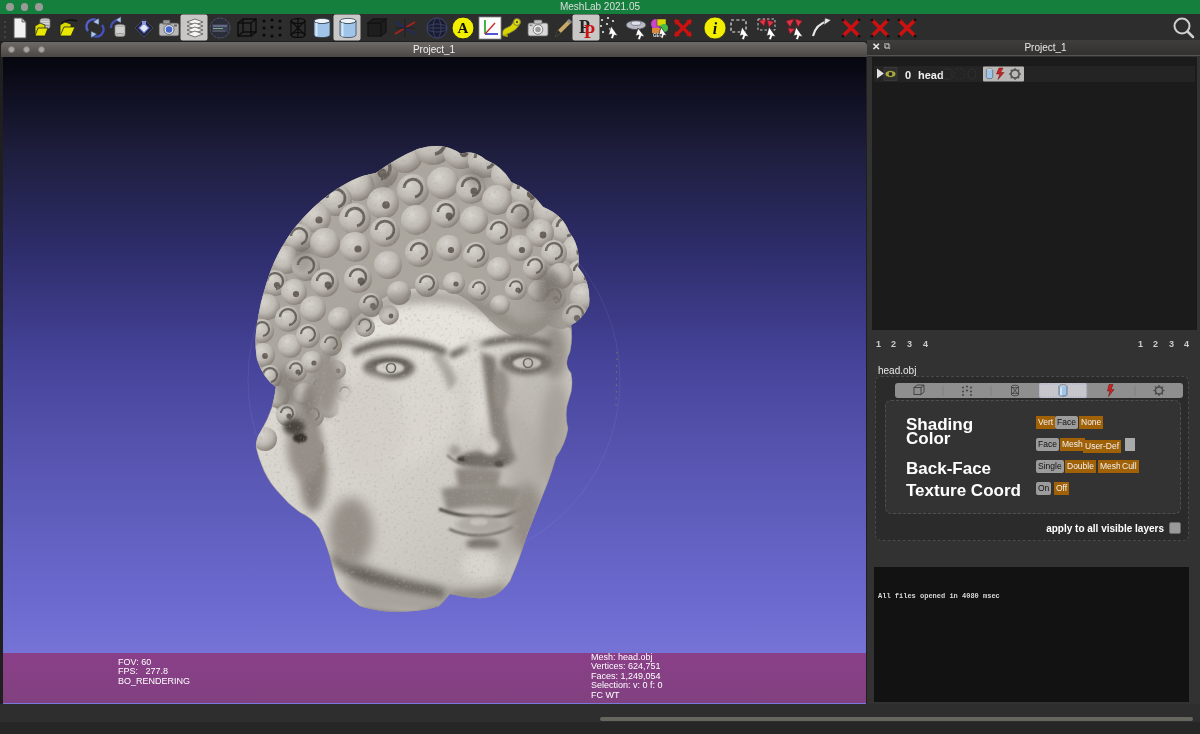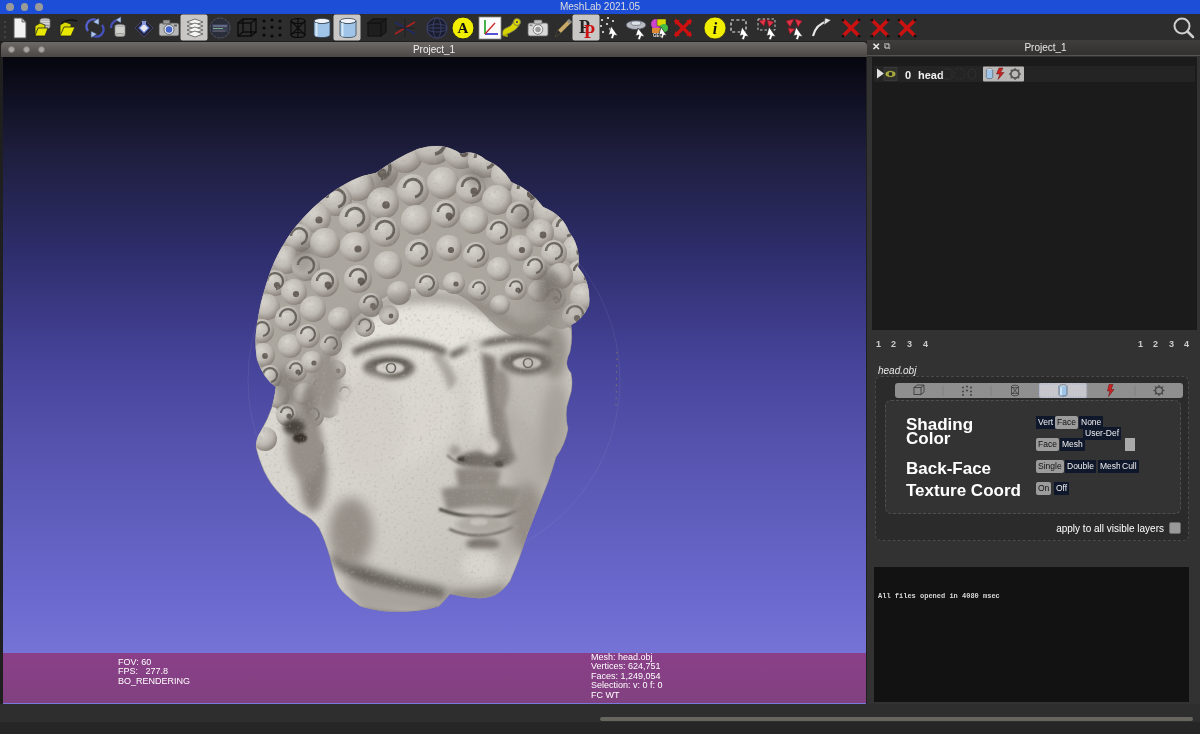--- a/index.html
+++ b/index.html
@@ -2,21 +2,21 @@
 <html><head>
 <meta charset="utf-8">
 <style>
   * { margin:0; padding:0; box-sizing:border-box; }
   html,body { width:1200px; height:734px; overflow:hidden; background:#282828;
     font-family:"Liberation Sans", sans-serif; }
   .abs { position:absolute; }
   #stage { position:relative; width:1200px; height:734px; }
 
   
-  #titlebar { left:0; top:0; width:1200px; height:14px; background:#1d4ed8; }
+  #titlebar { left:0; top:0; width:1200px; height:14px; background:#15803d; }
   .tl { position:absolute; top:3.2px; width:7.6px; height:7.6px; border-radius:50%; background:#9a9a98; }
   #apptitle { position:absolute; top:1px; width:1200px; text-align:center; color:#dedede; font-size:10px; }
 
   
   #toolbar { left:0; top:14px; width:1200px; height:27px; background:#2d2d2d; }
 
   
   #vpwin { left:0; top:41px; width:868px; height:663px; background:#1f1f1f; }
   #vptitle { left:1px; top:1px; width:866px; height:15px;
      background:linear-gradient(#6e6a67,#4a4745); border-radius:4px 4px 0 0; }
@@ -28,28 +28,28 @@
   
   #magenta { left:0px; top:596px; width:863px; height:50px; background:linear-gradient(#8a3f88,#814180); }
   .mgtxt { position:absolute; color:#ffffff; font-size:9px; line-height:9.4px; white-space:pre; }
 
   
   #rpanel { left:867px; top:40px; width:333px; height:664px; background:#323232; }
   #rptitle { left:0; top:0; width:333px; height:16px; background:linear-gradient(#403e3d,#333130); border-bottom:1px solid #555; }
   #rptitletext { position:absolute; top:2px; left:24px; width:309px; text-align:center; color:#e8e8e8; font-size:10px; }
   #layerbox { left:5px; top:17px; width:325px; height:273px; background:#1b1b1b; }
   #numrow { position:absolute; top:299px; left:0; width:333px; height:12px; color:#cccccc; font-size:9px; font-weight:bold; }
-  #headobjlabel { position:absolute; top:325px; left:11px; color:#e8e8e8; font-size:10px;font-style:italic; }
+  #headobjlabel { position:absolute; top:325px; left:11px; color:#e8e8e8; font-size:10px; }
   #parambox { left:8px; top:336px; width:314px; height:165px; background:#2b2b2b; border:1px dashed #4a4a4a; border-radius:6px; }
   #paraminner { position:absolute; left:9px; top:23px; width:296px; height:114px; background:#333333; border:1px dashed #4f4f4f; border-radius:6px; }
   #tabbar { position:absolute; left:19px; top:6px; width:288px; height:15px; background:#8f8f8f; border-radius:3px; }
   .prow { position:absolute; left:30px; color:#ffffff; font-size:17px; font-weight:bold; }
-  .btn { position:absolute; height:13px; font-size:8.5px; line-height:13px; padding:0 2px; color:#f0f0f0; background:#0f172a; white-space:nowrap; }
+  .btn { position:absolute; height:13px; font-size:8.5px; line-height:13px; padding:0 2px; color:#f0f0f0; background:#a16207; white-space:nowrap; }
   .btnsel { background:#9c9c9c; color:#111111; border-radius:2px; }
-  #applylabel { position:absolute; top:146px; right:24px; color:#ffffff; font-size:10px; }
+  #applylabel { position:absolute; top:146px; right:24px; color:#ffffff; font-size:10px;font-weight:bold; }
   #applycheck { position:absolute; top:145px; right:7px; width:12px; height:12px; background:#9a9a9a; border:1px solid #6a6a6a; border-radius:2px; }
   #logbox { left:7px; top:527px; width:315px; height:135px; background:#121212; color:#d6d6d6;
      font-family:"Liberation Mono", monospace; font-size:7px; font-weight:bold; line-height:8.6px; padding:5px 4px; white-space:pre-wrap; word-break:break-all; letter-spacing:0px; }
 
   
   #bottomstrip { left:0; top:704px; width:1200px; height:30px; background:#2e2e2e; }
   #bottomstrip2 { left:0; top:722px; width:1200px; height:12px; background:#262626; }
   #hscroll { left:600px; top:717px; width:593px; height:4px; background:#66665f; border-radius:2px; }
 </style>
 </head>
@@ -720,21 +720,21 @@
       <div class="prow" style="top:52px">Color</div>
       <div class="prow" style="top:82px">Back-Face</div>
       <div class="prow" style="top:104px">Texture Coord</div>
 
       <div class="btn" style="left:160px;top:39px">Vert</div>
       <div class="btn btnsel" style="left:179px;top:39px">Face</div>
       <div class="btn" style="left:203px;top:39px">None</div>
 
       <div class="btn btnsel" style="left:160px;top:61px">Face</div>
       <div class="btn" style="left:184px;top:61px">Mesh</div>
-      <div class="btn" style="left:207px;top:50px">User-Def</div>
+      <div class="btn" style="left:207px;top:63px">User-Def</div>
       <div class="btn" style="left:249px;top:61px;width:10px;background:#aaaaaa"></div>
 
       <div class="btn btnsel" style="left:160px;top:83px">Single</div>
       <div class="btn" style="left:189px;top:83px">Double</div>
       <div class="btn" style="left:222px;top:83px">Mesh</div>
       <div class="btn" style="left:244px;top:83px">Cull</div>
 
       <div class="btn btnsel" style="left:160px;top:105px">On</div>
       <div class="btn" style="left:178px;top:105px">Off</div>
       <div id="applylabel">apply to all visible layers</div>

